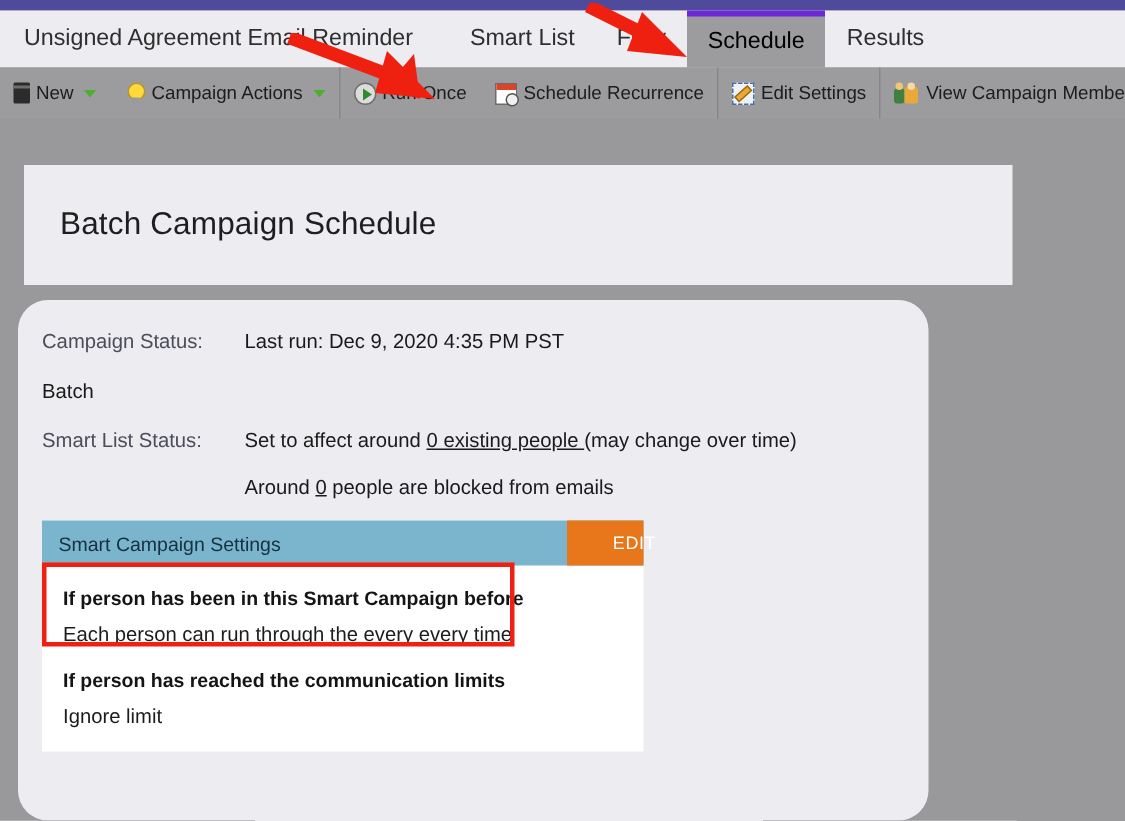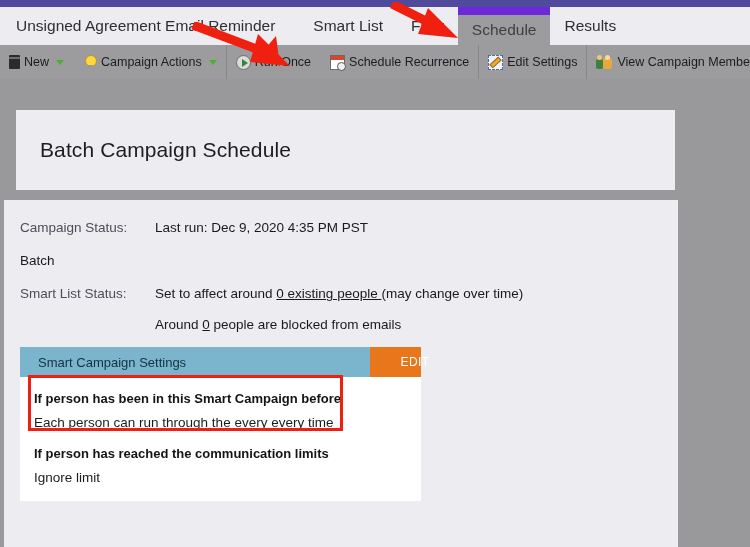--- a/index.html
+++ b/index.html
@@ -23,22 +23,22 @@
     background: #ececf1;
     display: flex; align-items: flex-end;
   }
   .tab {
     height: 38px; padding: 0 14px;
     display: flex; align-items: center; justify-content: center;
     font-size: 15.5px; color: #2f2f2f; white-space: nowrap;
   }
   .tab.campaign-name { padding-left: 16px; padding-right: 24px; }
   .tab.active {
-    background: #9c9c9f; color: #404040;
-    border-top: 8px solid #6d28d9;
+    background: #9c9c9f; color: #000000;
+    border-top: 4px solid #6d28d9;
     height: 38px;
   }
 
   
   .toolbar {
     position: absolute; left: 0; top: 45px; width: 750px; height: 34px;
     background: #9c9c9f;
     display: flex; 
     font-size: 12.5px; color: #1c1c1c;
   }
@@ -122,23 +122,24 @@
     background: #ececf1;
     padding-left: 20px;
   }
   .panel-title h1 {
     position: absolute; left: 24px; top: 28px;
     font-size: 21px; font-weight: 400; color: #1e1e1e;
     letter-spacing: 0.1px;
   }
 
   .panel-body {
-    position: absolute; left: 4px; top: 200px;
-    width: 674px; height: 347px;
+    position: absolute; left: 12px; top: 200px;
+    width: 607px; height: 347px;
     background: #ececf1;
+    border-radius: 20px;
   }
 
   
   .field-row {
     position: absolute; display: flex; font-size: 13.5px;
   }
   .field-label {
     width: 135px; color: #4d4d59; white-space: nowrap;
   }
   .field-value { color: #1a1a1a; white-space: nowrap; }
@@ -153,21 +154,21 @@
   
   .settings-card {
     position: absolute; left: 16px; top: 147px;
     width: 401px; background: #ffffff;
   }
   .settings-head {
     height: 30px; background: #7ab4cd;
     display: flex; align-items: center; justify-content: space-between;
   }
   .settings-head .sh-title {
-    padding-left: 18px; font-size: 13px; color: #14323f;
+    padding-left: 11px; font-size: 13px; color: #14323f;
   }
   .edit-btn {
     width: 51px; height: 30px; background: #e8761a;
     color: #ffffff; font-size: 12px; letter-spacing: 0.4px;
     display: flex; align-items: center; justify-content: center;
     cursor: pointer;
     padding-left: 39px;
   }
   .settings-body { padding: 10px 1px 14px 0; }
   .sb-group { padding: 4px 0 2px 14px; }

